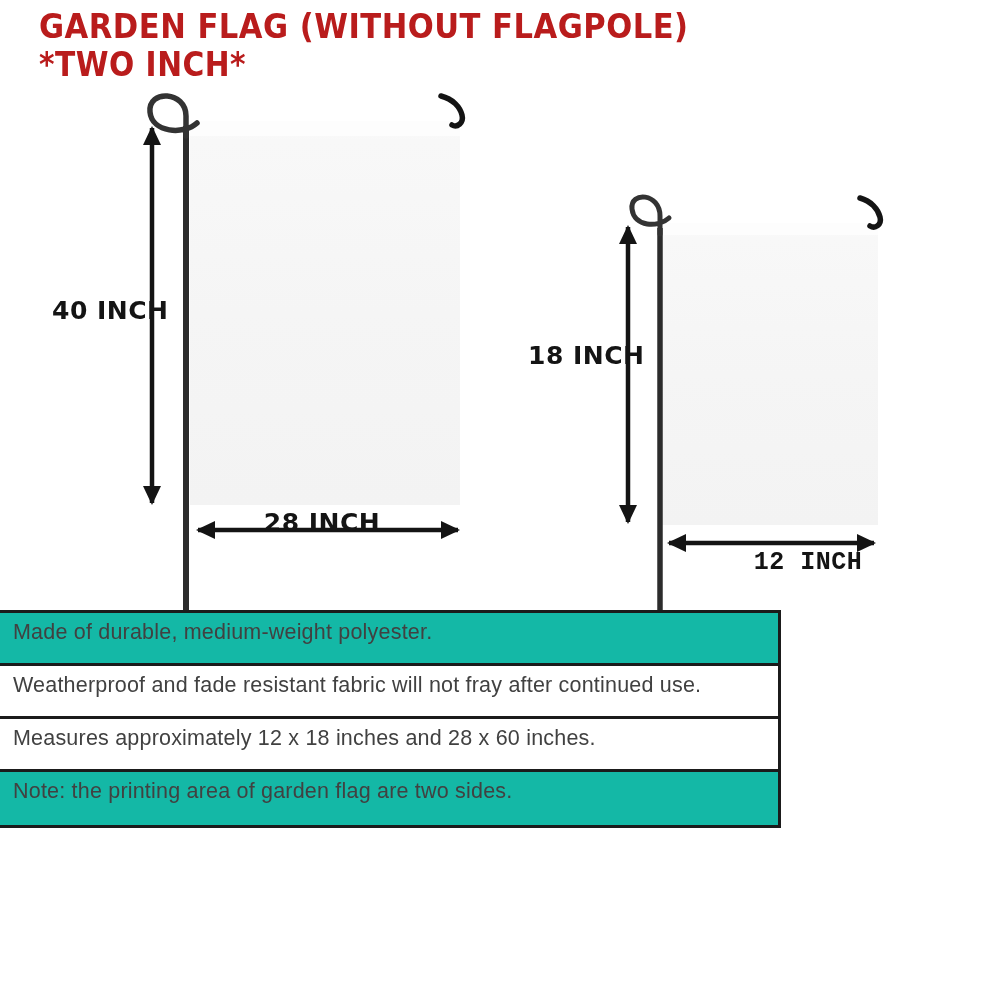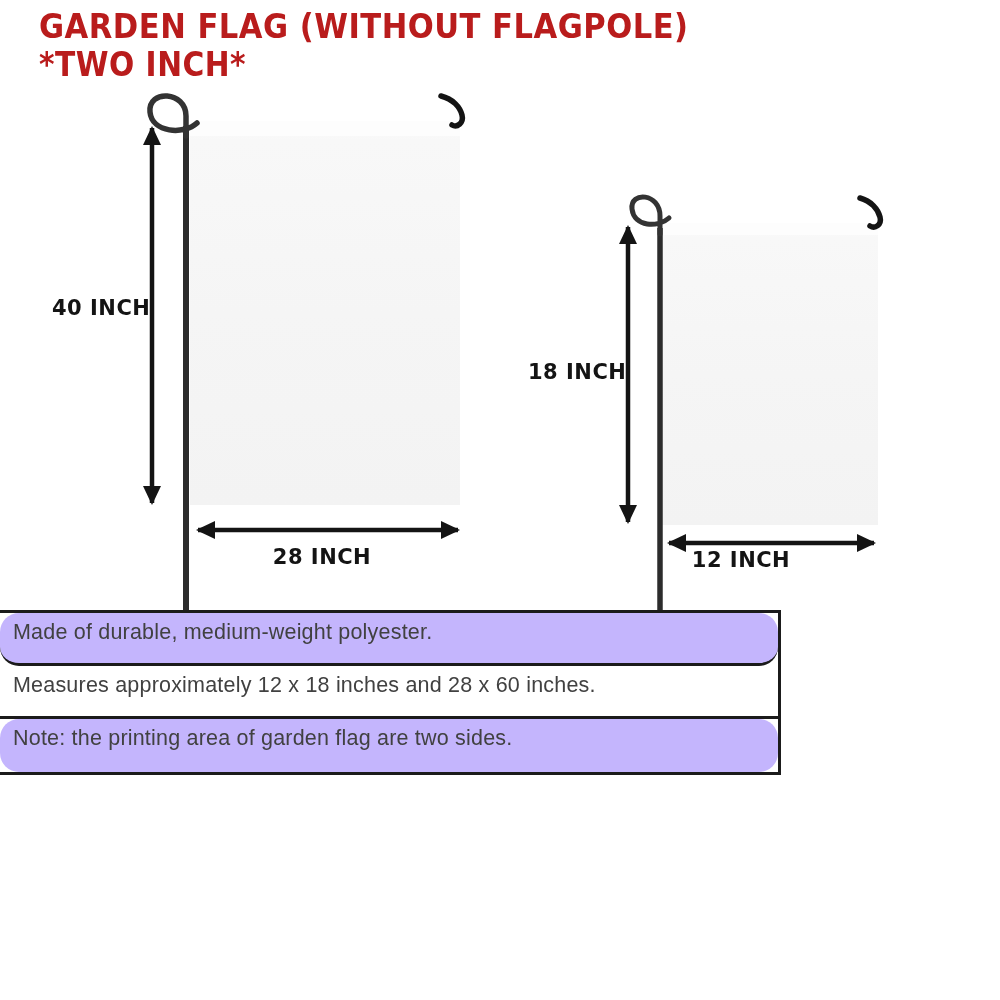--- a/index.html
+++ b/index.html
@@ -14,35 +14,35 @@
                  font-family:"DejaVu Sans", "Liberation Sans", sans-serif;
                  font-stretch:condensed; }
   .title-line2 { font-size:33px; letter-spacing:0.5px; line-height:38px;
                  font-family:"DejaVu Sans", "Liberation Sans", sans-serif;
                  font-stretch:condensed; }
 
   
   #diagram-svg { position:absolute; left:0; top:0; width:1000px; height:1000px; }
 
   
-  .dim-label { position:absolute; font-weight:700; font-size:21px; color:#141414;
+  .dim-label { position:absolute; font-weight:700; font-size:25px; color:#141414;
                text-align:center; letter-spacing:0.5px; white-space:nowrap;
                font-family:"DejaVu Sans", "Liberation Sans", sans-serif; }
   #label-h-large { left:52px;  top:296px; width:92px;  }
-  #label-w-large { left:254px; top:545px; width:136px; }
-  #label-h-small { left:528px; top:360px; width:96px;  }
-  #label-w-small { left:673px; top:548px; width:136px; }
+  #label-w-large { left:254px; top:508px; width:136px; }
+  #label-h-small { left:528px; top:341px; width:96px;  }
+  #label-w-small { left:740px; top:548px; width:136px;font-family:Liberation Mono, monospace; }
 
   
   .feature-table { position:absolute; left:-3px; top:610px; width:784px;
                    border:3px solid #1b1b1b; }
   .feature-row { height:53px; padding:7px 12px 0 13px; font-size:21.5px;
                  letter-spacing:0.2px; color:#414141; border-bottom:3px solid #1b1b1b; }
   .feature-row:last-child { border-bottom:none; }
-  .row-gray  { background:#c4b5fd;border-radius:19px; }
+  .row-gray  { background:#14b8a6; }
   .row-white { background:#ffffff; }
 </style>
 </head>
 <body>
 
 <div id="stage">
 
   <div class="title-block">
     <div class="title-line1">GARDEN FLAG (WITHOUT FLAGPOLE)</div>
     <div class="title-line2">*TWO INCH*</div>
@@ -82,17 +82,18 @@
     </g>
   </svg>
 
   <div class="dim-label" id="label-h-large">40 INCH</div>
   <div class="dim-label" id="label-w-large">28 INCH</div>
   <div class="dim-label" id="label-h-small">18 INCH</div>
   <div class="dim-label" id="label-w-small">12 INCH</div>
 
   <div class="feature-table">
     <div class="feature-row row-gray">Made of durable, medium-weight polyester.</div>
+    <div class="feature-row row-white">Weatherproof and fade resistant fabric will not fray after continued use.</div>
     <div class="feature-row row-white">Measures approximately 12 x 18 inches and 28 x 60 inches.</div>
     <div class="feature-row row-gray">Note: the printing area of garden flag are two sides.</div>
   </div>
 
 </div>
 
 </body></html>

